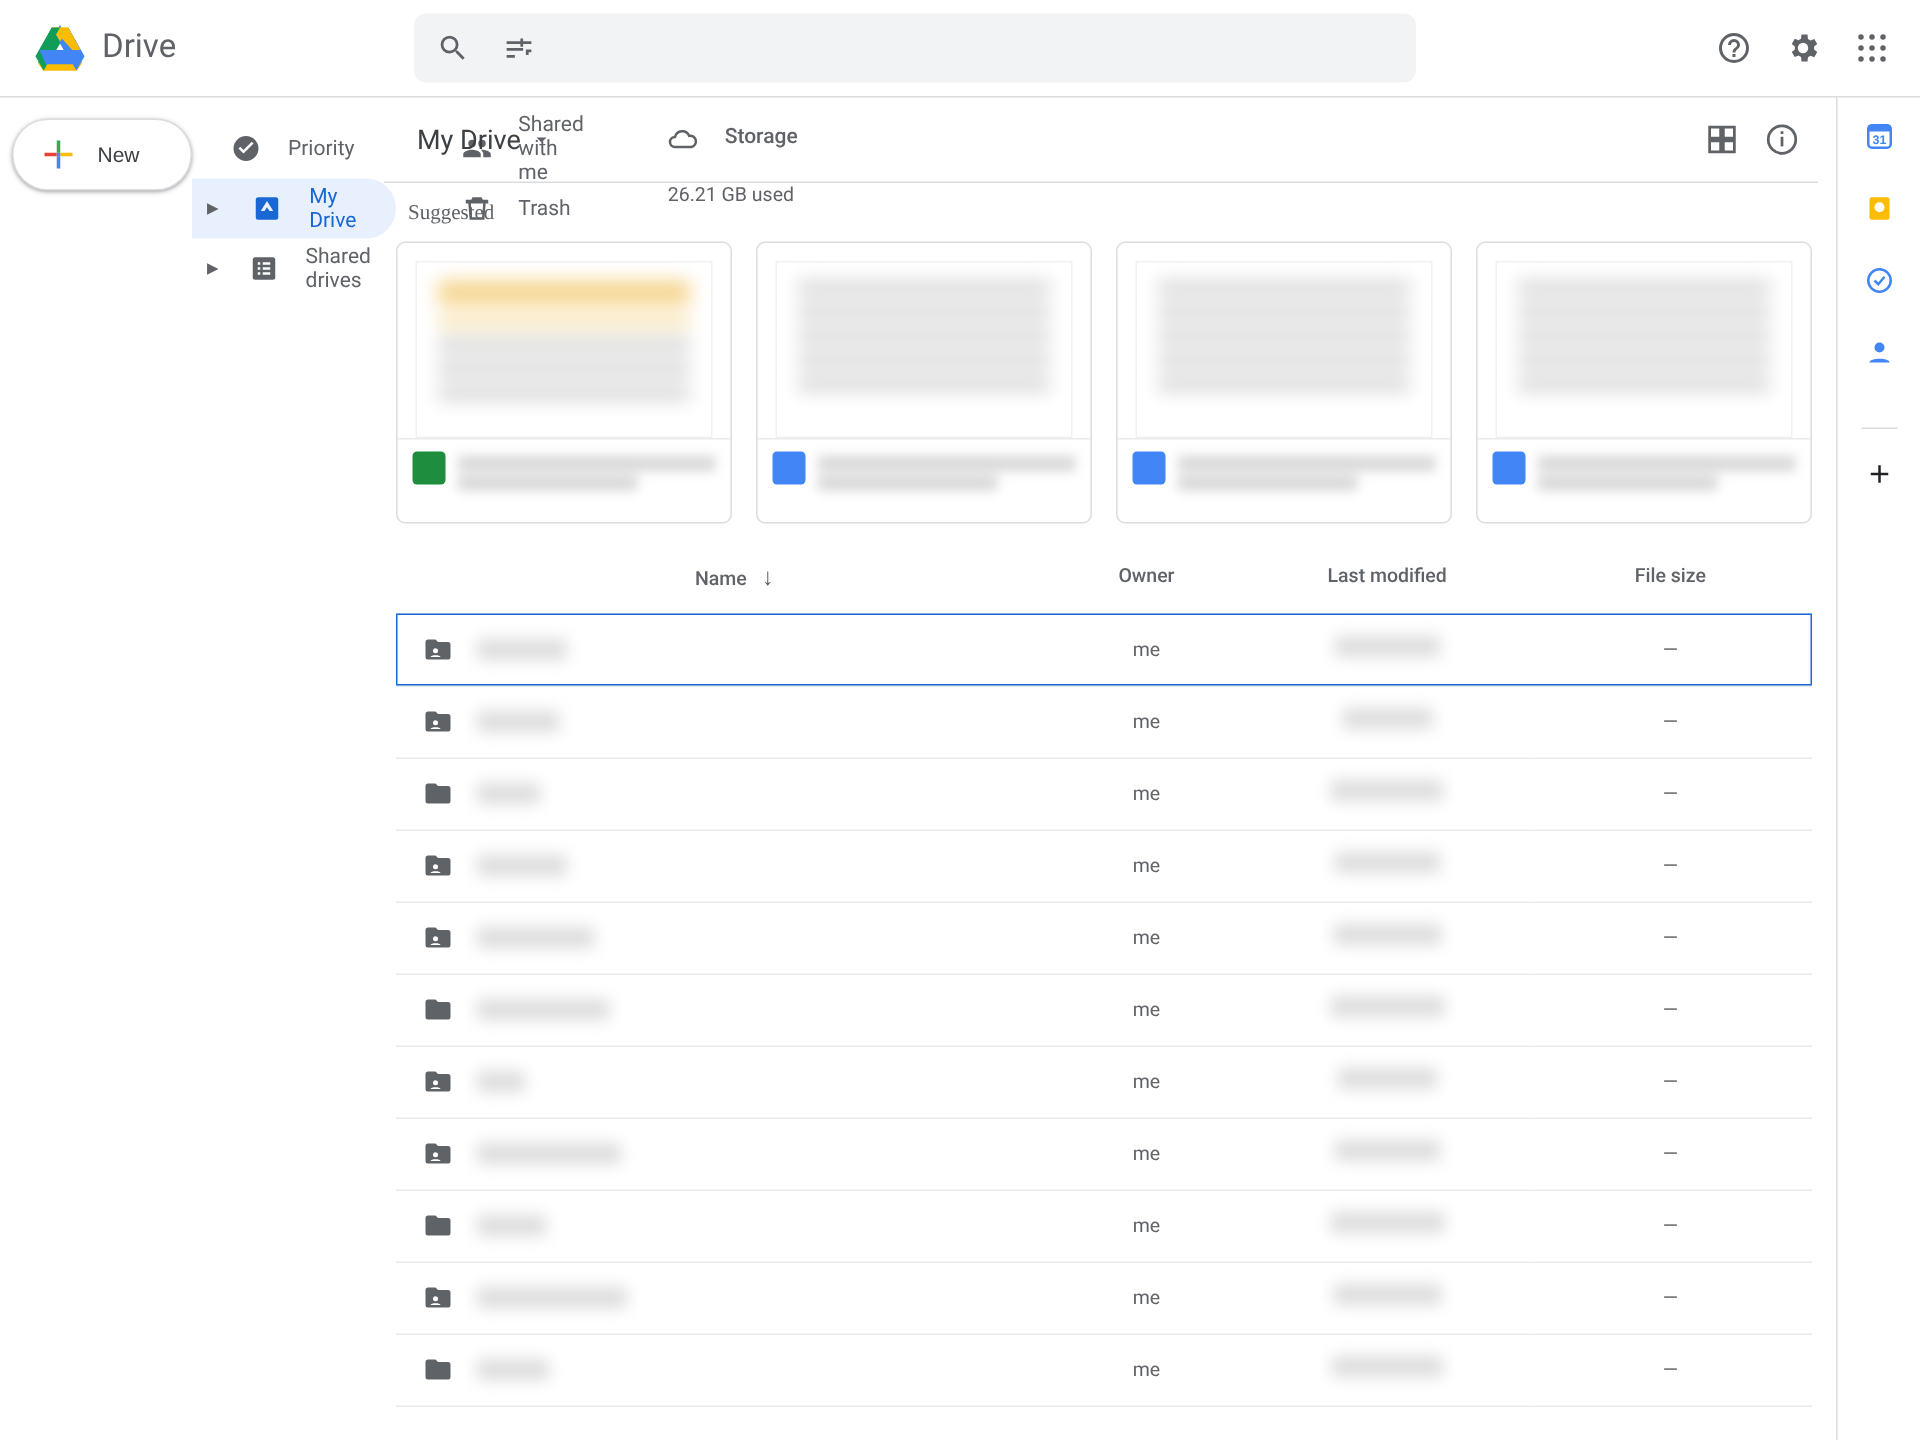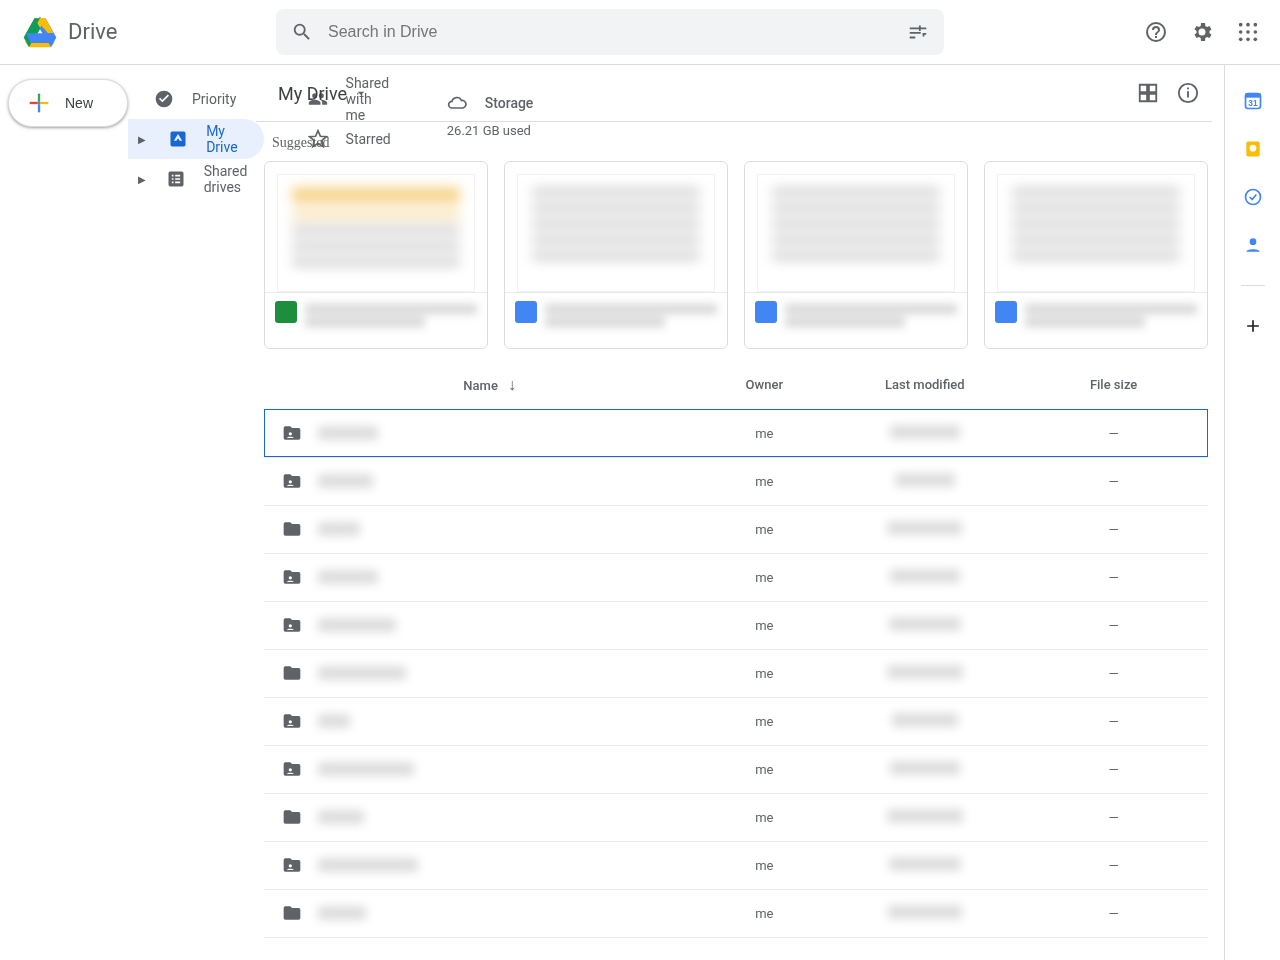--- a/index.html
+++ b/index.html
@@ -72,21 +72,21 @@
     padding:0 12px 0 26px; border-radius:0 20px 20px 0;
     color:var(--gray-500); font-weight:400; font-size:14px;
     margin-right:18px; position:relative; cursor:pointer;
   }
   .side-item.with-expand{ padding-left:10px;}
   .side-item.active { background:var(--blue-50); color:var(--blue-600);}
   .side-item.active svg { fill:var(--blue-600);}
   .expand-tri { width:12px; color:var(--gray-500); font-size:10px; margin-right:2px;}
   .side-icon { width:20px; height:20px; flex:0 0 20px;}
   .storage { padding:8px 26px; color:var(--gray-500); font-size:14px;}
-  .storage .title{display:flex;align-items:center;gap:18px;height:40px;font-weight:500;}
+  .storage .title{display:flex;gap:18px;height:40px;font-weight:500;}
   .storage .usage{font-size:13px; padding-left:0;color:var(--gray-500);}
 
   
   .main { flex:1; display:flex; }
   .content { flex:1; padding:0; position:relative; overflow:hidden;}
   .location-bar { height:56px; display:flex; align-items:center; padding:0 16px; }
   .location-chip { display:flex; align-items:center; gap:6px; font-size:18px; color:var(--gray-600); cursor:pointer; padding:4px 6px;}
   .loc-spacer{flex:1;}
   .content-sep{height:1px;background:var(--border); margin:0 12px 0 0;}
 
@@ -123,21 +123,21 @@
   .col-mod{width:20%;}
   .col-size{width:20%;}
   .row-selected{ outline:1px solid var(--blue-600); outline-offset:-1px; background:#fff; }
   .folder-icon{ width:20px;height:20px; fill:var(--gray-500); margin-right:16px; vertical-align:middle; flex:0 0 20px;}
   .name-cell{ display:flex; align-items:center;}
   .blur-text{ display:inline-block; height:14px; background:#ddd; filter:blur(5px); border-radius:2px; }
   .sort-arrow{ margin-left:10px; font-size:16px; color:var(--gray-500);}
 
   
   .sidepanel { width:var(--sidepanel-w); border-left:1px solid var(--border); padding-top:16px; display:flex; flex-direction:column; align-items:center; gap:8px;}
-  .sp-btn { width:40px; height:40px; border-radius:50%; display:flex; align-items:center; justify-content:center; cursor:pointer;font-weight:bold;}
+  .sp-btn { width:40px; height:40px; border-radius:50%; display:flex; align-items:flex-start; justify-content:center; cursor:pointer;font-weight:bold;}
   .sp-sep{width:24px;height:1px;background:var(--border); margin:12px 0;}
   .sp-icon{width:20px;height:20px;}
 
   svg { display:block; }
   .muted-svg{fill:var(--gray-500);}
 </style>
 </head>
 <body>
 
 <header>
@@ -170,21 +170,20 @@
     </div>
     <span class="product-name">Drive</span>
   </div>
 
   <div class="search-bar">
     <div class="icon-btn">
       <svg class="muted-svg" width="22" height="22" viewBox="0 0 24 24">
           <path d="M15.5 14h-.79l-.28-.27A6.471 6.471 0 0016 9.5 6.5 6.5 0 109.5 16a6.47 6.47 0 004.23-1.57l.27.28v.79L19 20.49 20.49 19 15.5 14zM9.5 14A4.5 4.5 0 119.5 5a4.5 4.5 0 010 9z"></path>
         </svg>
     </div>
-    <input placeholder="Search in Drive" style="">
     <div class="icon-btn">
       <svg class="muted-svg" width="22" height="22" viewBox="0 0 24 24">
           <path d="M3 17h6v2H3v-2zm0-5h12v2H3v-2zm0-5h18v2H3V7zm14 8v-2h4v2h-2v2h-2v-2zm-4-8V5h2v2h4v2h-4v2h-2V7z"></path>
         </svg>
     </div>
   </div>
 
   <div class="header-icons">
     <div class="icon-btn-round">
       <svg class="muted-svg" width="24" height="24" viewBox="0 0 24 24">
@@ -248,26 +247,20 @@
         <span>Shared drives</span>
       </div>
     </div>
     <div class="side-sep"></div>
     <div class="side-group">
       <div class="side-item">
         <svg class="side-icon muted-svg" viewBox="0 0 24 24">
             <path d="M16 11a3 3 0 100-6 3 3 0 000 6zM8 11a3 3 0 100-6 3 3 0 000 6zm0 2c-2.3 0-7 1.2-7 3.5V19h14v-2.5C15 14.2 10.3 13 8 13zm8 0c-.3 0-.6 0-1 .05 1.2.9 2 2 2 3.45V19h6v-2.5c0-2.3-4.7-3.5-7-3.5z"></path>
           </svg>
         <span>Shared with me</span>
-      </div>
-      <div class="side-item">
-        <svg class="side-icon muted-svg" viewBox="0 0 24 24">
-            <path d="M12 17.3l6.2 3.7-1.6-7 5.4-4.7-7.1-.6L12 2 9.1 8.7 2 9.3l5.4 4.7-1.6 7z" fill="none" stroke="#5f6368" stroke-width="2"></path>
-          </svg>
-        <span>Starred</span>
       </div>
       <div class="side-item">
         <svg class="side-icon muted-svg" viewBox="0 0 24 24">
             <path d="M6 7h12l-1 13H7L6 7zm3-3h6l1 2H8l1-2zM4 6h16v1H4z" fill="none" stroke="#5f6368" stroke-width="2"></path>
           </svg>
         <span>Trash</span>
       </div>
     </div>
     <div class="side-sep"></div>
     <div class="storage">

